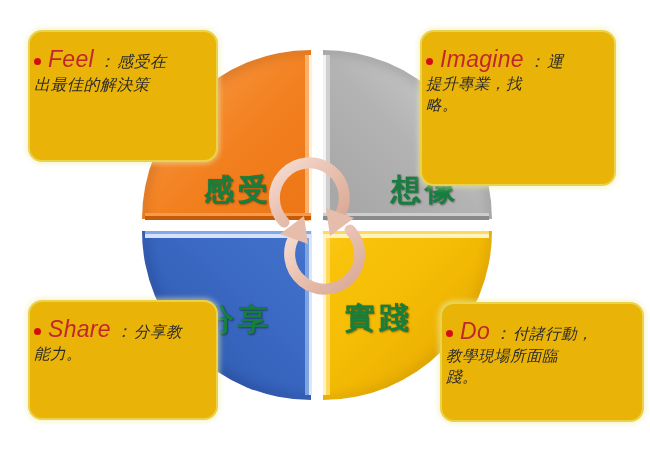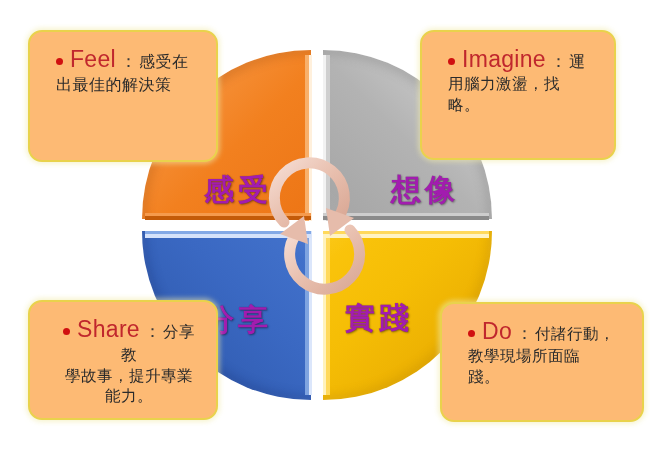--- a/index.html
+++ b/index.html
@@ -20,27 +20,28 @@
     left: 0; top: 0;
     width: 650px;
     height: 464px;
     background: #ffffff;
   }
 
   
   .callout {
     position: absolute;
     box-sizing: border-box;
-    background: #fdba74;
+    background: #eab308;
     border: 2px solid #e9d24c;
     border-radius: 14px;
     box-shadow: 0 0 5px 2px rgba(240,235,170,0.55);
-    padding: 12px 14px 10px 26px;
+    padding: 12px 14px 10px 4px;
     line-height: 1.32;
     color: #2b2b2b;
+    font-style: italic;
   }
   .callout .row {
     display: block;
     text-indent: 0;
   }
   .bullet {
     display: inline-block;
     width: 7px; height: 7px;
     border-radius: 50%;
     background: #d01010;
@@ -62,22 +63,22 @@
   }
   .cn {
     font-size: 16px;
     color: #2b2b2b;
     letter-spacing: 0.5px;
   }
   .cn.small { font-size: 15.5px; }
 
   
   #box-feel    { left: 28px;  top: 30px;  width: 190px; height: 132px; }
-  #box-imagine { left: 420px; top: 30px;  width: 196px; height: 130px; }
-  #box-share   { left: 28px;  top: 300px; width: 190px; height: 120px; text-align: center; }
+  #box-imagine { left: 420px; top: 30px;  width: 196px; height: 156px; }
+  #box-share   { left: 28px;  top: 300px; width: 190px; height: 120px; }
   #box-do      { left: 440px; top: 302px; width: 204px; height: 120px; }
 
   
   #wheel {
     position: absolute;
     left: 142px;
     top: 50px;
     width: 350px;
     height: 350px;
   }
@@ -133,21 +134,21 @@
       linear-gradient(315deg, #e3a400 0%, #f5bd05 30%, #ffcb12 62%, #ffd84a 100%);
     box-shadow: inset 6px 6px 12px rgba(255,255,255,0.34),
                 inset -4px -4px 10px rgba(170,120,0,0.22);
   }
 
   .qlabel {
     position: absolute;
     font-family: "Liberation Sans", "DejaVu Sans", sans-serif;
     font-weight: bold;
     font-size: 30px;
-    color: #a21caf;
+    color: #15803d;
     letter-spacing: 4px;
     text-shadow: 1px 1px 2px rgba(0,0,0,0.38), 0 0 1px rgba(0,0,0,0.30);
     white-space: nowrap;
   }
   #lab-feel    { left: 62px;  top: 120px; }
   #lab-imagine { left: 205px; top: 120px; margin-left: 44px; }
   #lab-share   { left: 62px;  top: 250px; }
   #lab-do      { left: 203px; top: 248px; }
 
   
@@ -255,29 +256,28 @@
     <span class="row">
       <span class="bullet"></span><span class="kw">Feel</span><span class="colon">：</span><span class="cn">感受在</span>
     </span>
     <span class="row cn">出最佳的解決策</span>
   </div>
 
   <div class="callout" id="box-imagine">
     <span class="row">
       <span class="bullet"></span><span class="kw">Imagine</span><span class="colon">：</span><span class="cn">運</span>
     </span>
-    <span class="row cn small">用腦力激盪，找</span>
+    <span class="row cn small">提升專業，找</span>
     <span class="row cn small">略。</span>
   </div>
 
   <div class="callout" id="box-share">
     <span class="row">
       <span class="bullet"></span><span class="kw">Share</span><span class="colon">：</span><span class="cn small">分享教</span>
     </span>
-    <span class="row cn small">學故事，提升專業</span>
     <span class="row cn small">能力。</span>
   </div>
 
   <div class="callout" id="box-do">
     <span class="row">
       <span class="bullet"></span><span class="kw">Do</span><span class="colon">：</span><span class="cn small">付諸行動，</span>
     </span>
     <span class="row cn small">教學現場所面臨</span>
     <span class="row cn small">踐。</span>
   </div>

